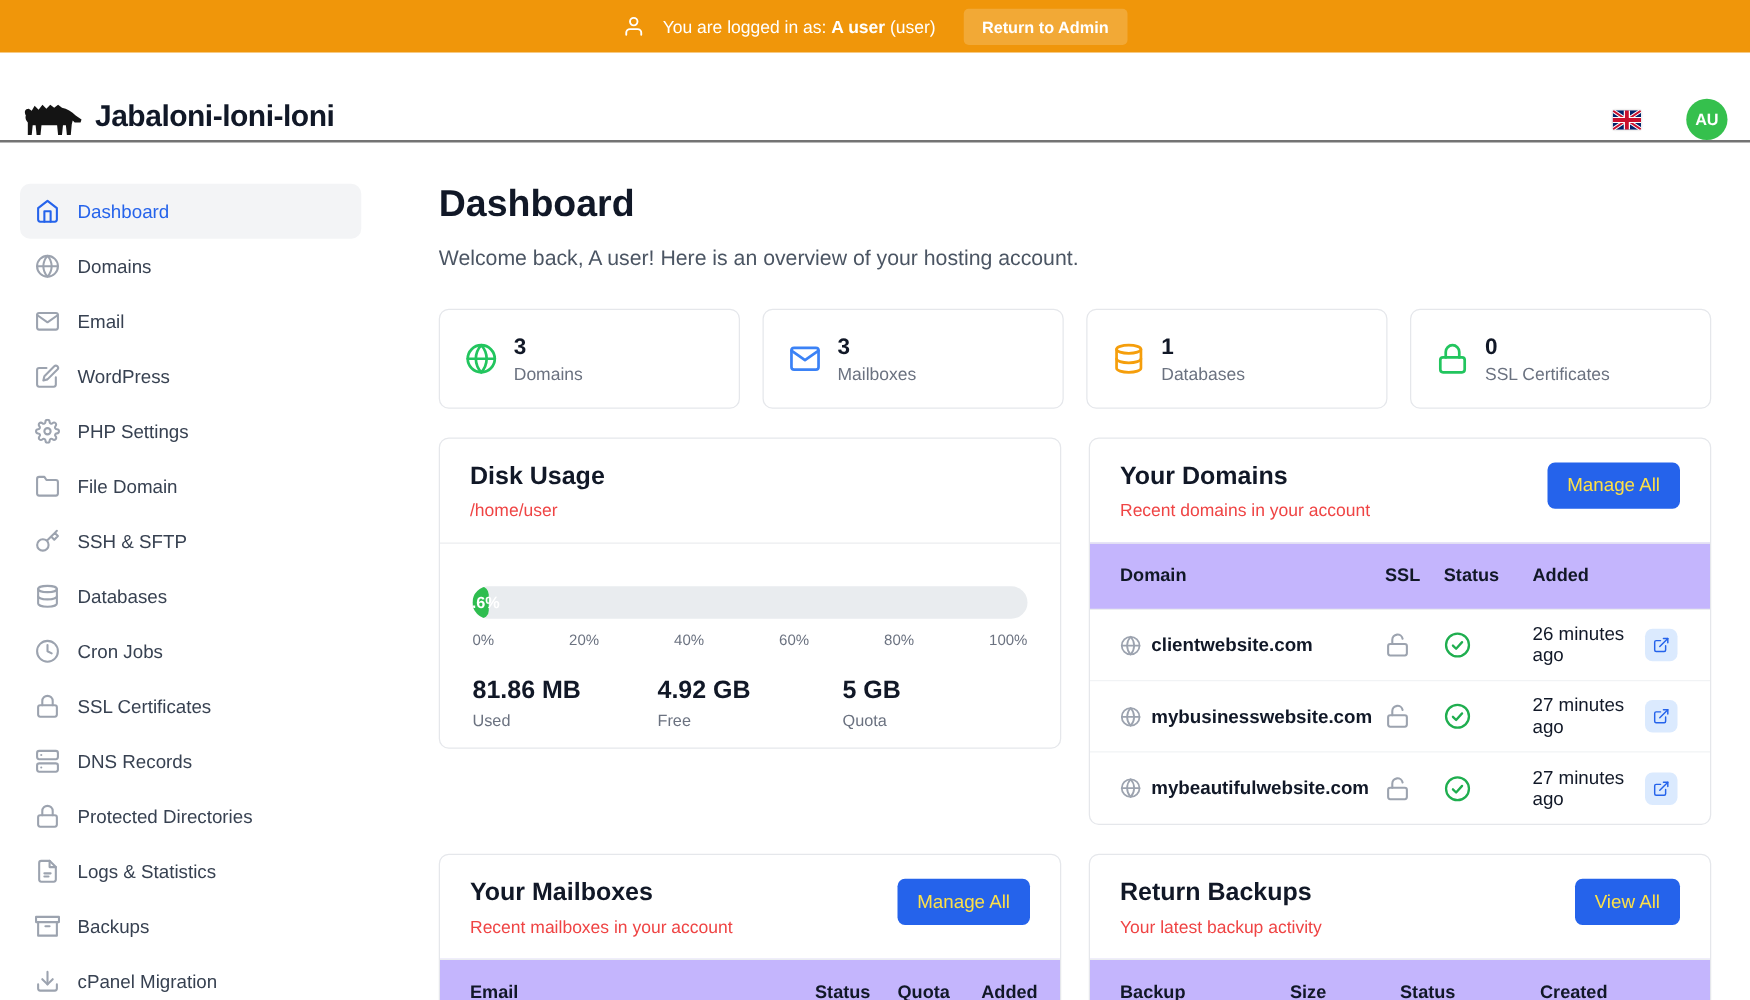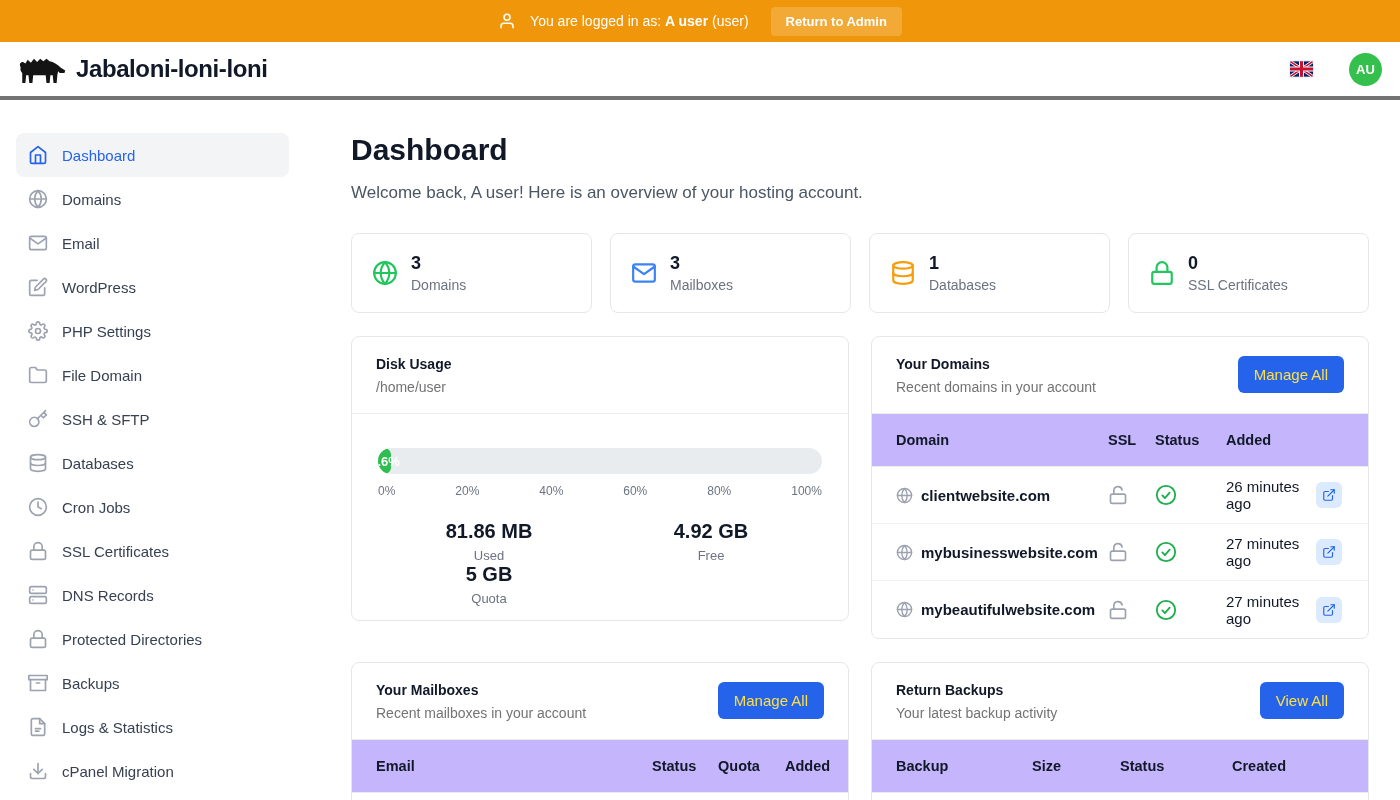--- a/index.html
+++ b/index.html
@@ -20,22 +20,22 @@
   .banner-icon svg { width:18px; height:18px; }
   .banner .msg b { font-weight:700; }
   .banner-btn {
     background:rgba(255,255,255,.18); border:none; color:#fff;
     font-family:inherit; font-weight:600; font-size:13px;
     padding:7px 15px; border-radius:4px; cursor:pointer; margin-left:8px;
   }
 
   
   .app-header {
-    height:58px; border-bottom:4px solid #737373;
-    display:flex; align-items:center; padding:0 16px;
+    height:72px; border-bottom:2px solid #737373;
+    display:flex; align-items:flex-end; padding:0 16px;
   }
   .brand { display:flex; align-items:center; gap:10px; cursor:pointer; }
   .logo svg { width:50px; height:36px; }
   .brand-name { font-size:24px; font-weight:800; letter-spacing:-0.4px; }
   .header-right { margin-left:auto; display:flex; align-items:center; gap:36px; padding-right:2px; }
   .flag { width:23px; height:16px; border-radius:2px; overflow:hidden; display:block; cursor:pointer; box-shadow:0 0 0 1px rgba(0,0,0,.06); }
   .flag svg { width:23px; height:16px; }
   .avatar {
     width:33px; height:33px; border-radius:50%;
     background:var(--avatar,#35c04d); color:#fff;
@@ -67,38 +67,38 @@
     display:flex; align-items:center; gap:13px; padding:16px 20px; background:#fff;
   }
   .stat-icon svg { width:26px; height:26px; }
   .stat-value { font-size:18px; font-weight:700; line-height:1.2; }
   .stat-label { font-size:14px; color:#6b7280; margin-top:3px; }
 
   
   .cards { display:grid; grid-template-columns:1fr 1fr; gap:22px; margin-top:23px; align-items:start; }
   .card { border:1px solid #e5e7eb; border-radius:8px; background:#fff; overflow:hidden; }
   .card-head { padding:19px 24px 18px; display:flex; align-items:flex-start; }
-  .card-title { font-size:14px; font-weight:700; }
-  .card-sub { font-size:14px; color:#737373; margin-top:7px; }
+  .card-title { font-size:20px; font-weight:700; }
+  .card-sub { font-size:14px; color:#ef4444; margin-top:7px; }
   .card-btn {
     margin-left:auto; background:var(--accent,#2563eb); color:#fde047;
     border:none; border-radius:6px; font-family:inherit;
     font-size:15px; font-weight:500; padding:10px 16px; cursor:pointer;
   }
 
   
   .disk-body { padding:24px 26px 14px; border-top:1px solid #ebedf0; }
   .bar { height:26px; border-radius:999px; background:#e9ecef; position:relative; overflow:hidden; margin-top:10px; }
   .bar-fill { position:absolute; left:0; top:0; bottom:0; background:var(--progress,#2ebd4f); border-radius:999px; min-width:13px; }
   .bar-label {
     position:absolute; left:7px; top:50%; transform:translate(-50%,-50%);
     color:#fff; font-size:13px; font-weight:700; white-space:nowrap; z-index:2;
   }
   .ticks { display:flex; justify-content:space-between; font-size:12px; color:#6b7280; margin-top:10px; }
-  .disk-stats { display:grid; grid-template-columns:1fr 1fr; text-align:center; margin-top:22px; }
+  .disk-stats { display:grid; grid-template-columns:1fr 1fr 1fr; text-align:left; margin-top:22px; }
   .ds-value { font-size:20px; font-weight:700; }
   .ds-label { font-size:13px; color:#6b7280; margin-top:5px; }
 
   
   .t-head {
     display:grid; align-items:center; padding:0 24px; height:54px;
     background:#c4b5fd; border-top:1px solid #ebedf0; border-bottom:1px solid #ebedf0;
     font-size:14.5px; font-weight:700; color:#111827;
   }
   .t-row { display:grid; align-items:center; padding:0 24px; height:57px; border-bottom:1px solid #f1f3f5; font-size:15px; }
@@ -273,37 +273,37 @@
           <svg viewBox="0 0 24 24" fill="none" stroke="currentColor" stroke-width="2" stroke-linecap="round" stroke-linejoin="round">
             <rect x="3" y="11" width="18" height="11" rx="2"></rect>
             <path d="M7 11V7a5 5 0 0 1 10 0v4"></path>
           </svg>
         </span>
         <span class="nav-label">Protected Directories</span>
       </div>
       <div class="nav-item">
         <span class="nav-icon">
           <svg viewBox="0 0 24 24" fill="none" stroke="currentColor" stroke-width="2" stroke-linecap="round" stroke-linejoin="round">
-            <polyline points="21 8 21 21 3 21 3 8"></polyline>
-            <rect x="1" y="3" width="22" height="5"></rect>
-            <line x1="10" y1="12" x2="14" y2="12"></line>
-          </svg>
-        </span>
-        <span class="nav-label">Backups</span>
-      </div>
-      <div class="nav-item">
-        <span class="nav-icon">
-          <svg viewBox="0 0 24 24" fill="none" stroke="currentColor" stroke-width="2" stroke-linecap="round" stroke-linejoin="round">
             <path d="M14 2H6a2 2 0 0 0-2 2v16a2 2 0 0 0 2 2h12a2 2 0 0 0 2-2V8z"></path>
             <polyline points="14 2 14 8 20 8"></polyline>
             <line x1="15" y1="14" x2="9" y2="14"></line>
             <line x1="13" y1="17" x2="9" y2="17"></line>
           </svg>
         </span>
         <span class="nav-label">Logs &amp; Statistics</span>
+      </div>
+      <div class="nav-item">
+        <span class="nav-icon">
+          <svg viewBox="0 0 24 24" fill="none" stroke="currentColor" stroke-width="2" stroke-linecap="round" stroke-linejoin="round">
+            <polyline points="21 8 21 21 3 21 3 8"></polyline>
+            <rect x="1" y="3" width="22" height="5"></rect>
+            <line x1="10" y1="12" x2="14" y2="12"></line>
+          </svg>
+        </span>
+        <span class="nav-label">Backups</span>
       </div>
       <div class="nav-item">
         <span class="nav-icon">
           <svg viewBox="0 0 24 24" fill="none" stroke="currentColor" stroke-width="2" stroke-linecap="round" stroke-linejoin="round">
             <path d="M21 15v4a2 2 0 0 1-2 2H5a2 2 0 0 1-2-2v-4"></path>
             <polyline points="7 10 12 15 17 10"></polyline>
             <line x1="12" y1="15" x2="12" y2="3"></line>
           </svg>
         </span>
         <span class="nav-label">cPanel Migration</span>

